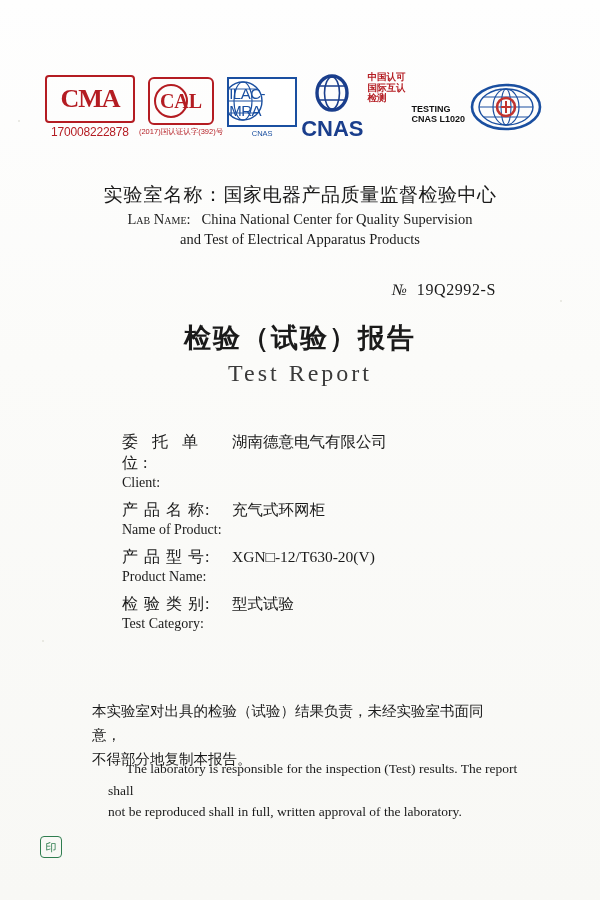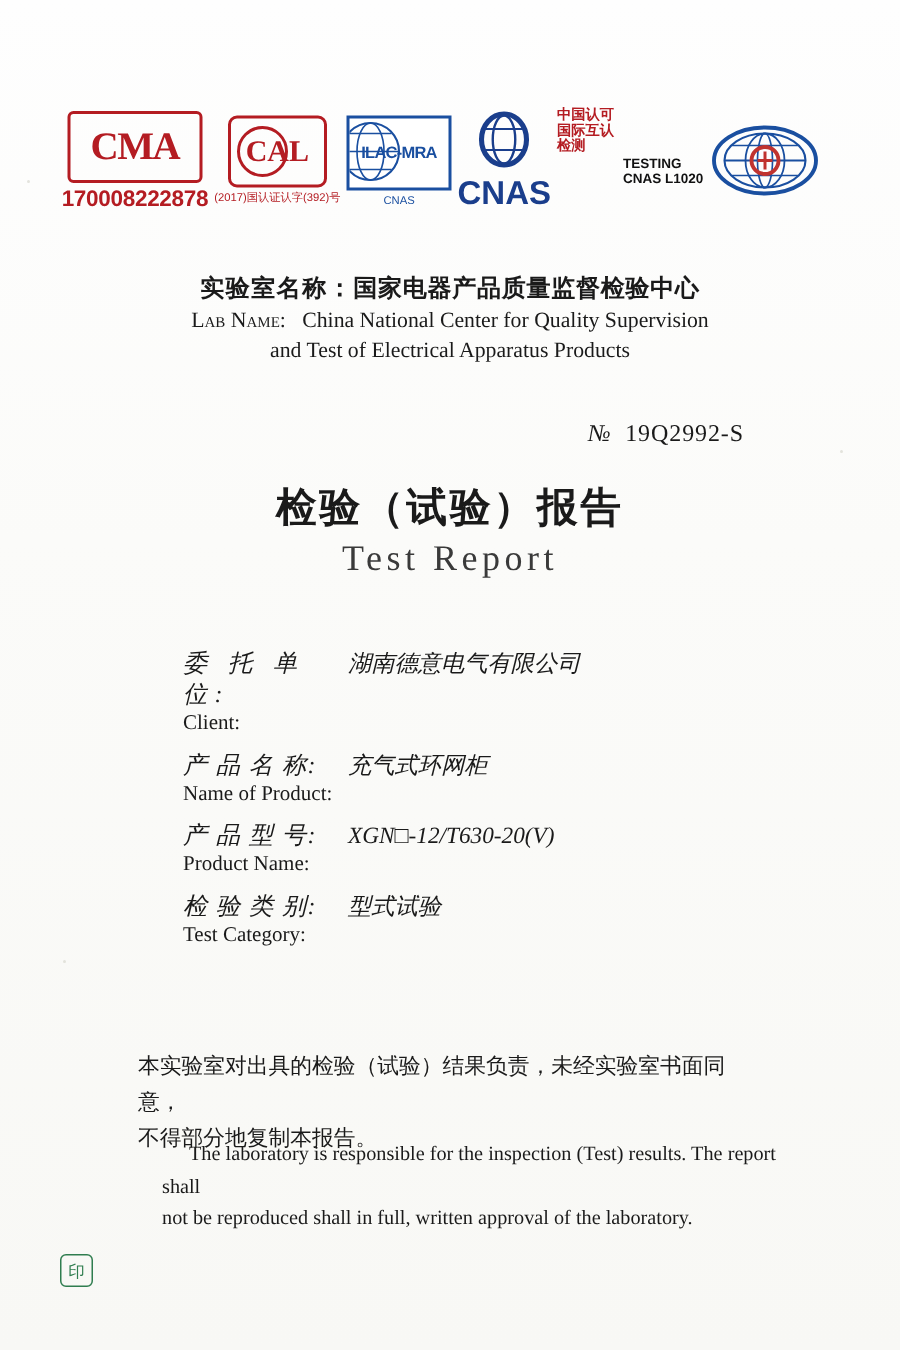--- a/index.html
+++ b/index.html
@@ -48,22 +48,22 @@
     align-items: center;
     justify-content: center;
     color: #b41c22;
     font-weight: bold;
     font-size: 26px;
     letter-spacing: -1px;
     font-family: "Liberation Serif", serif;
   }
   .cma-num {
     color: #b41c22;
-    font-size: 15px;
-    font-weight: bold;
+    font-size: 12px;
+    font-weight: normal;
     margin-top: 2px;
     letter-spacing: -0.2px;
     font-family: "Liberation Sans", sans-serif;
   }
   
   .cal-box {
     width: 62px;
     height: 44px;
     border: 2px solid #b41c22;
     border-radius: 6px;
@@ -104,22 +104,22 @@
   }
   .ilac-rings {
     position: absolute;
     left: -8px; top: -4px;
     width: 60px; height: 54px;
   }
   .ilac-text {
     position: relative;
     z-index: 2;
     color: #1a4fa0;
-    font-weight: bold;
-    font-size: 11px;
+    font-weight: normal;
+    font-size: 15px;
     font-family: "Liberation Sans", sans-serif;
     letter-spacing: -0.5px;
   }
   .ilac-num {
     color: #1a4fa0;
     font-size: 7.5px;
     margin-top: 2px;
     font-family: "Liberation Sans", sans-serif;
     white-space: nowrap;
   }
@@ -164,22 +164,22 @@
     position: relative;
   }
   
   .labname {
     position: absolute;
     top: 182px;
     left: 0; right: 0;
     text-align: center;
   }
   .labname .line1 {
-    font-size: 16px;
-    font-weight: bold;
+    font-size: 19px;
+    font-weight: normal;
     letter-spacing: 0.5px;
   }
   .labname .line1 .label { letter-spacing: 1px; }
   .labname .line2,
   .labname .line3 {
     font-size: 14.5px;
     margin-top: 3px;
   }
   .labname .line2 .enlabel {
     font-variant: small-caps;
@@ -223,21 +223,20 @@
     left: 122px;
     width: 380px;
   }
   .field {
     margin-bottom: 9px;
   }
   .field .row-cn {
     display: flex;
     align-items: baseline;
     font-size: 16px;
-    font-style: italic;
   }
   .field .lab-cn {
     width: 104px;
     flex: 0 0 104px;
     letter-spacing: 1px;
     display: flex;
     justify-content: space-between;
   }
   .field .lab-cn::after { content: ""; }
   .field .val {

